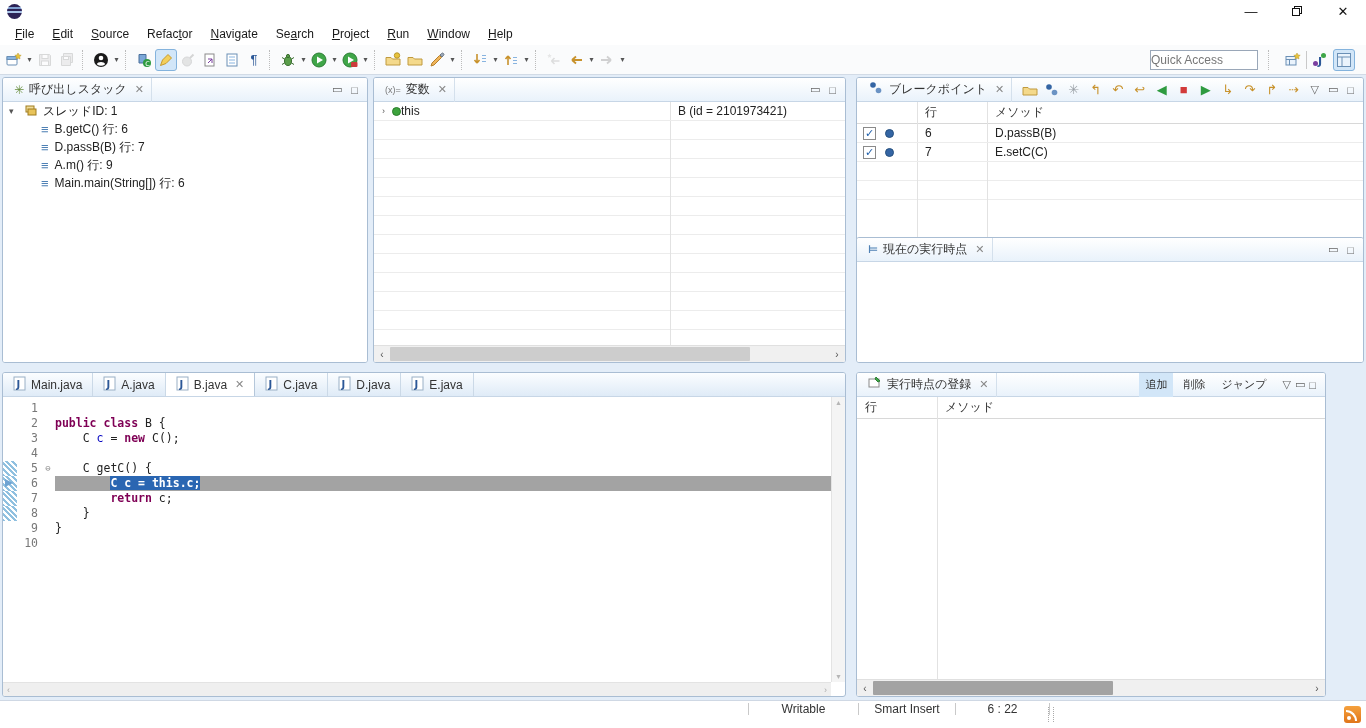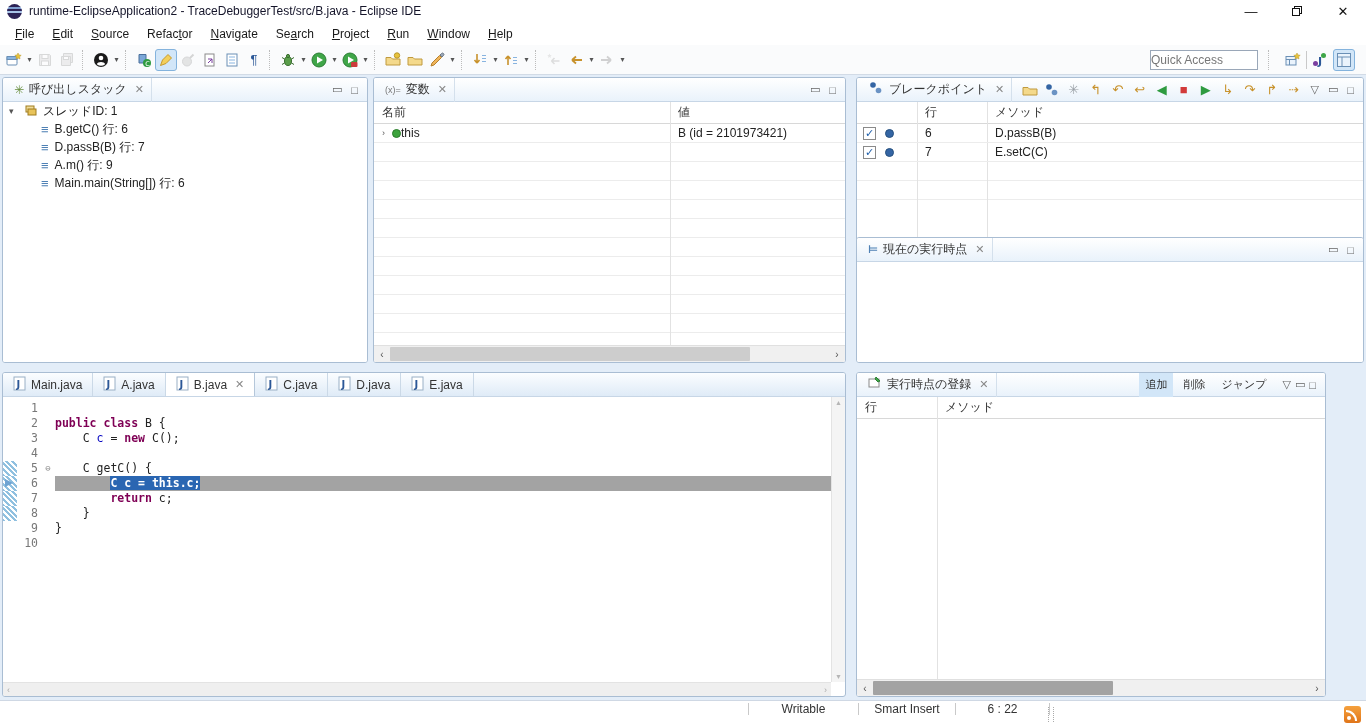--- a/index.html
+++ b/index.html
@@ -75,21 +75,20 @@
   .grip{position:absolute;left:1048px;top:6px;height:15px;width:6px;border-left:1px dotted #aaa;border-right:1px dotted #aaa}
   .rss{position:absolute;right:5px;top:5px;width:17px;height:17px;border-radius:3px;background:linear-gradient(#f5a13d,#e0751a);position:absolute}
   .rss:after{content:"";position:absolute;left:3px;bottom:3px;width:4px;height:4px;border-radius:50%;background:#fff}
   .rss:before{content:"";position:absolute;left:2px;bottom:2px;width:9px;height:9px;border:2px solid #fff;border-left:none;border-bottom:none;border-radius:0 100% 0 0}
 </style>
 </head>
 <body>
 
 <div class="titlebar">
   <span class="elogo"></span>
-  <span class="ttext">runtime-EclipseApplication2 - TraceDebuggerTest/src/B.java - Eclipse IDE</span>
   <span class="wbtns">
     <span class="wbtn">—</span>
     <span class="wbtn">
         <svg width="12" height="12">
           <rect x="3.5" y="1.5" width="7" height="7" fill="none" stroke="#111"></rect>
           <rect x="1.5" y="3.5" width="7" height="7" fill="#fff" stroke="#111"></rect>
         </svg>
       </span>
     <span class="wbtn">✕</span>
   </span>
@@ -326,24 +325,20 @@
       <span style="color:#777;font-size:9px">(x)=</span>
       <span>変数</span>
       <span class="pclose">✕</span>
     </span>
     <span class="pctrl">
       <span>▭</span>
       <span>□</span>
     </span>
   </div>
   <div class="pbody" id="variables-body" style="overflow:hidden">
-      <div class="thead">
-        <span style="padding-left:8px;width:296px">名前</span>
-<span style="padding-left:8px">値</span>
-      </div>
       <div class="colline" style="left: 296px; top: 0px; bottom: 17px;"></div>
       <div class="gr" style="position: relative;">
         <span class="exp" style="margin-left:8px">›</span>
   <span class="dotg"></span>
   <span style="">this</span>
   <span style="position:absolute;left:304px">B (id = 2101973421)</span>
       </div>
       <div class="gr"></div>
       <div class="gr"></div>
       <div class="gr"></div>

